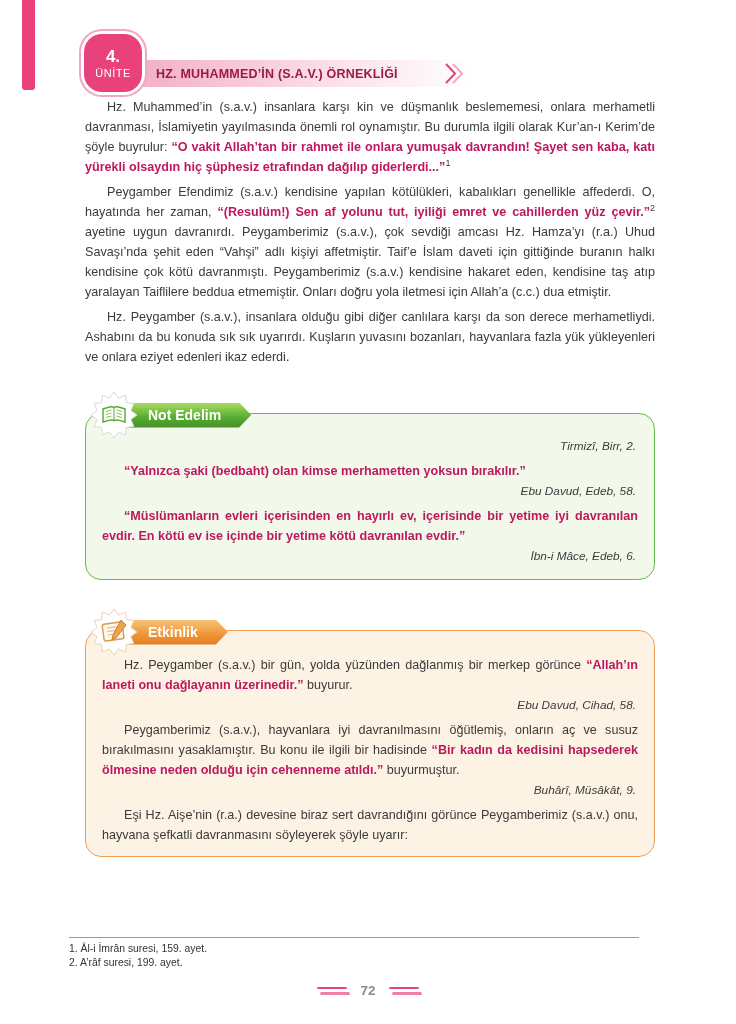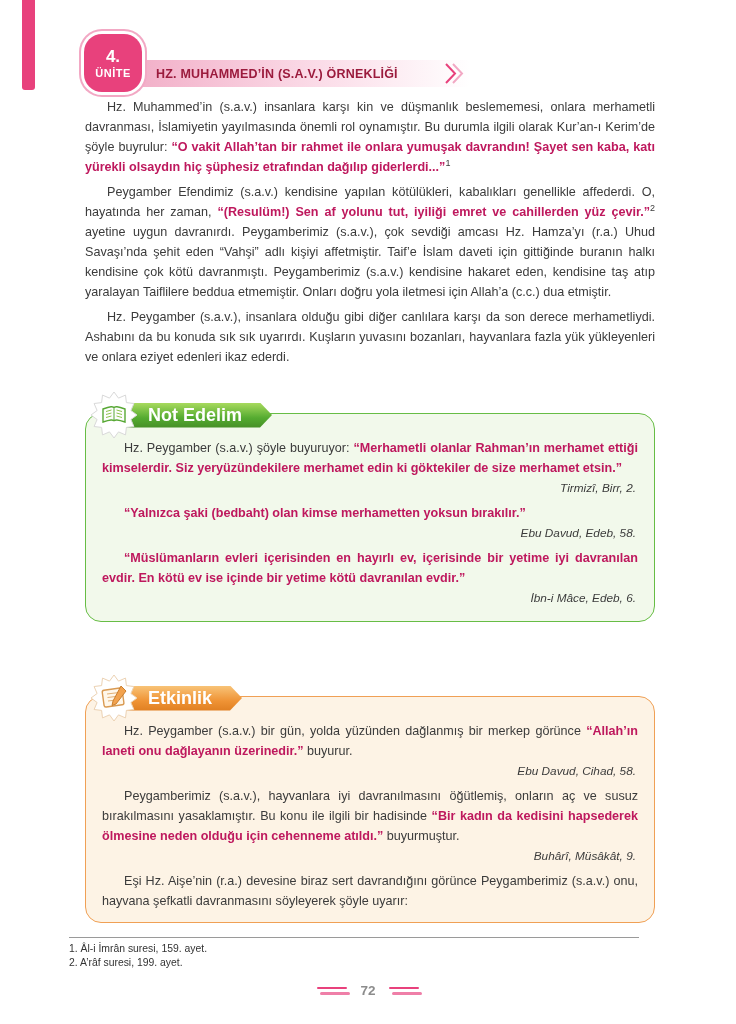--- a/index.html
+++ b/index.html
@@ -9,45 +9,45 @@
   .page { position:relative; width:736px; height:1024px; background:#ffffff; margin:0 auto; overflow:hidden; }
 
   
   .side-bar { position:absolute; left:22px; top:0; width:13px; height:90px; background:#e8417c; border-radius:0 0 3px 3px; }
 
   
   .unit-badge { position:absolute; left:84px; top:34px; width:58px; height:58px; background:#e8417c;
     border-radius:18px; display:flex; flex-direction:column; align-items:center; justify-content:center;
     color:#fff; box-shadow:0 0 0 3px #ffffff, 0 0 0 5px #f2a8c4; z-index:3; }
   .unit-num { font-size:17px; font-weight:bold; line-height:1; }
-  .unit-word { font-size:11px; font-weight:bold; letter-spacing:.5px; margin-top:2px; }
+  .unit-word { font-size:11px; font-weight:normal; letter-spacing:.5px; margin-top:2px; }
 
   
   .banner { position:absolute; left:136px; top:60px; height:27px; width:334px;
     background:linear-gradient(90deg,#f2afc8,#fbdce8 55%,#ffffff);
     display:flex; align-items:center; padding:0 6px 0 20px; z-index:2; border-radius:0 4px 4px 0; }
   .banner-text { font-size:12.5px; font-weight:bold; color:#9b1b3d; letter-spacing:.2px; white-space:nowrap; }
   .banner-chevrons { margin-left:auto; display:block; }
 
   
   .content { position:absolute; left:85px; top:97px; width:570px; }
   .para { font-size:12.6px; line-height:20px; color:#3b3b3b; text-align:justify; text-indent:22px; margin-bottom:5px; }
   .b { font-weight:bold; color:#be185d; }
   sup { font-size:9px; line-height:0; }
 
   
   .box { position:relative; border-radius:16px; padding:24px 16px 8px; }
   .box-green { border:1.6px solid #67bd45; background:#f2f9eb; margin-top:46px; }
-  .box-orange { border:1.6px solid #f0a055; background:#fdf3e5; margin-top:74px; }
+  .box-orange { border:1.6px solid #f0a055; background:#fdf3e5; margin-top:50px; }
   .box .para { margin-bottom:3px; }
 
   .box-label { position:absolute; top:-23px; left:4px; display:flex; align-items:center; }
   .box-icon { width:48px; height:48px; z-index:2; margin-right:-16px; flex:0 0 48px; }
   .box-icon svg { width:48px; height:48px; display:block; }
-  .pill { height:25px; line-height:25px; padding:0 30px 0 26px; color:#fff; font-weight:bold; font-size:18px;
+  .pill { height:25px; line-height:25px; padding:0 30px 0 26px; color:#fff; font-weight:bold; font-size:14px;
     clip-path:polygon(0 0, calc(100% - 12px) 0, 100% 50%, calc(100% - 12px) 100%, 0 100%); }
   .pill-green { background:linear-gradient(180deg,#a8da5e,#54ab30 60%,#468f27); }
   .pill-orange { background:linear-gradient(180deg,#f8c377,#ef9335 60%,#e07f22); }
 
   .source { text-align:right; font-style:italic; font-size:11.8px; color:#3b3b3b; margin:1px 2px 8px 0; }
 
   
   .footer { position:absolute; left:69px; width:570px; bottom:54px; }
   .footnote-rule { border-top:1px solid #9a9a9a; width:100%; margin-bottom:4px; }
   .footnote { font-size:10.4px; color:#333; line-height:14px; }
@@ -95,21 +95,20 @@
             <line x1="16" y1="23.5" x2="21.5" y2="22" stroke="#8bc34a" stroke-width="1"></line>
             <line x1="16" y1="26.5" x2="21.5" y2="25" stroke="#8bc34a" stroke-width="1"></line>
             <line x1="26.5" y1="19" x2="32" y2="20.5" stroke="#8bc34a" stroke-width="1"></line>
             <line x1="26.5" y1="22" x2="32" y2="23.5" stroke="#8bc34a" stroke-width="1"></line>
             <line x1="26.5" y1="25" x2="32" y2="26.5" stroke="#8bc34a" stroke-width="1"></line>
           </svg>
         </span>
         <span class="pill pill-green">Not Edelim</span>
       </div>
 
-      <p class="para"><span>Hz. Peygamber (s.a.v.) şöyle buyuruyor: </span><span class="b">“Merhametli olanlar Rahman’ın merhamet ettiği kimselerdir. Siz yeryüzündekilere merhamet edin ki göktekiler de size merhamet etsin.”</span></p>
       <p class="source">Tirmizî, Birr, 2.</p>
 
       <p class="para"><span class="b">“Yalnızca şaki (bedbaht) olan kimse merhametten yoksun bırakılır.”</span></p>
       <p class="source">Ebu Davud, Edeb, 58.</p>
 
       <p class="para"><span class="b">“Müslümanların evleri içerisinden en hayırlı ev, içerisinde bir yetime iyi davranılan evdir. En kötü ev ise içinde bir yetime kötü davranılan evdir.”</span></p>
       <p class="source">İbn-i Mâce, Edeb, 6.</p>
     </section>
 
     <section class="box box-orange">

